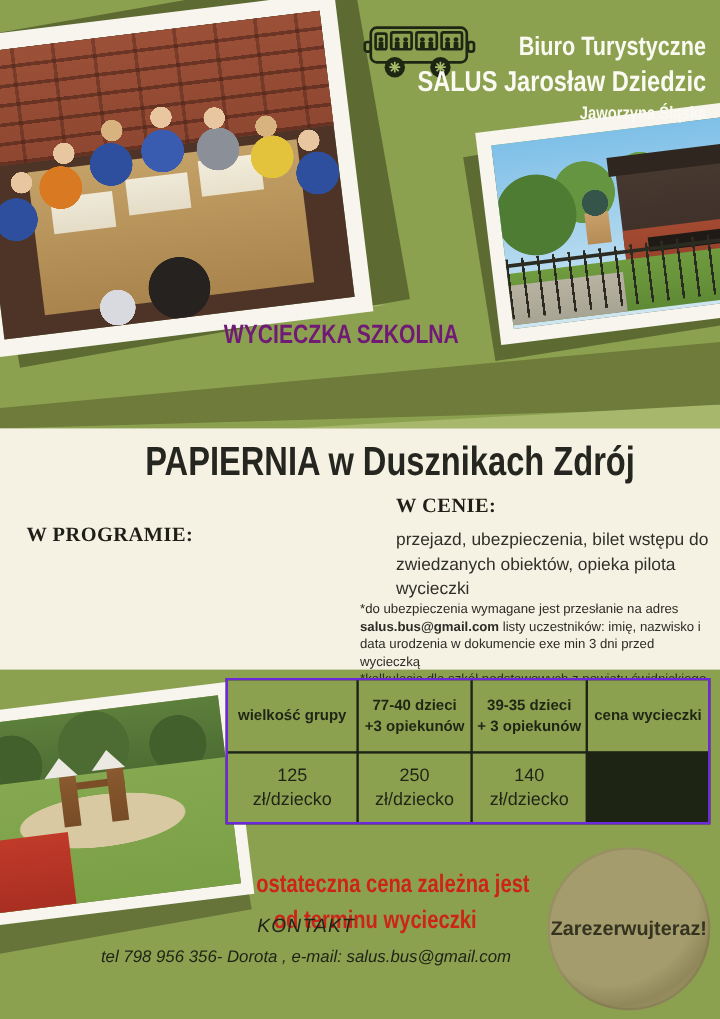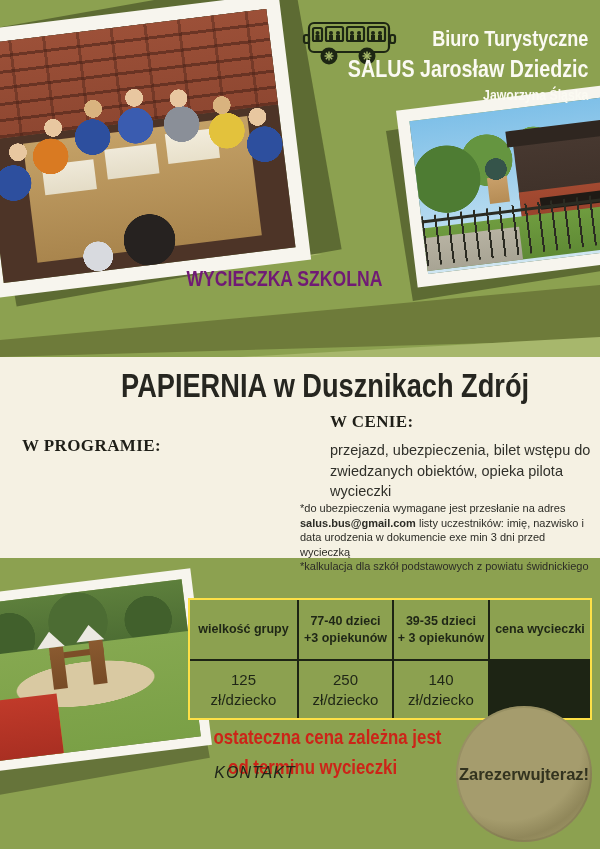--- a/index.html
+++ b/index.html
@@ -117,23 +117,23 @@
   .title{position:absolute;left:60px;top:366px;width:530px;text-align:center;z-index:5;
     font-weight:bold;font-size:34px;color:#262620;}
   
   .col-h{font-family:"Liberation Serif","DejaVu Serif",serif;font-weight:bold;font-size:17px;color:#1f1f18;letter-spacing:.4px;}
   .program{position:absolute;left:22px;top:436px;width:288px;z-index:5;}
   .pricecol{position:absolute;left:330px;top:412px;width:262px;z-index:5;}
   .body-txt{font-size:14.5px;line-height:1.42;color:#30302a;margin-top:8px;}
   .notes{position:absolute;left:300px;top:501px;width:294px;z-index:5;font-size:11px;line-height:1.32;color:#2c2c26;}
   .notes b{font-weight:bold;}
   
-  .gtable{position:absolute;left:188px;top:598px;z-index:5;
+  .gtable{position:absolute;left:188px;top:565px;z-index:5;
     display:grid;grid-template-columns:107px 93px 94px 100px;grid-template-rows:59px 57px;
-    gap:2px;background:#1d2414;border:2px solid #fde047;}
+    gap:2px;background:#1d2414;border:2px solid #6d28d9;}
   .cell{background:#8ca150;display:flex;flex-direction:column;align-items:center;justify-content:center;
     text-align:center;color:#1f2616;font-size:12.5px;line-height:1.3;padding:2px;}
   .cell.bold{font-weight:bold;}
   .cell.soft{color:#3a422c;font-weight:normal;}
   .cell .num{font-size:15px;}
   
   .notice{position:absolute;left:185px;top:722px;width:255px;text-align:center;z-index:5;
     color:#cc2418;font-weight:bold;font-size:21px;line-height:1.42;}
   .cta{position:absolute;left:456px;top:706px;width:136px;height:136px;border-radius:50%;z-index:5;
     background:radial-gradient(circle at 38% 30%,#a59c6d 0 58%,#90875a 72%,#9a9162 80%);
@@ -270,15 +270,16 @@
     <div><span class="cond">od terminu wycieczki</span></div>
   </div>
 
   <div class="cta">
     <span>Zarezerwuj</span>
     <span>teraz!</span>
   </div>
 
   <div class="contact">
     <div class="k">KONTAKT</div>
+    <div class="t">tel 798 956 356- Dorota , e-mail: salus.bus@gmail.com</div>
   </div>
 
 </div>
 
 </body></html>

